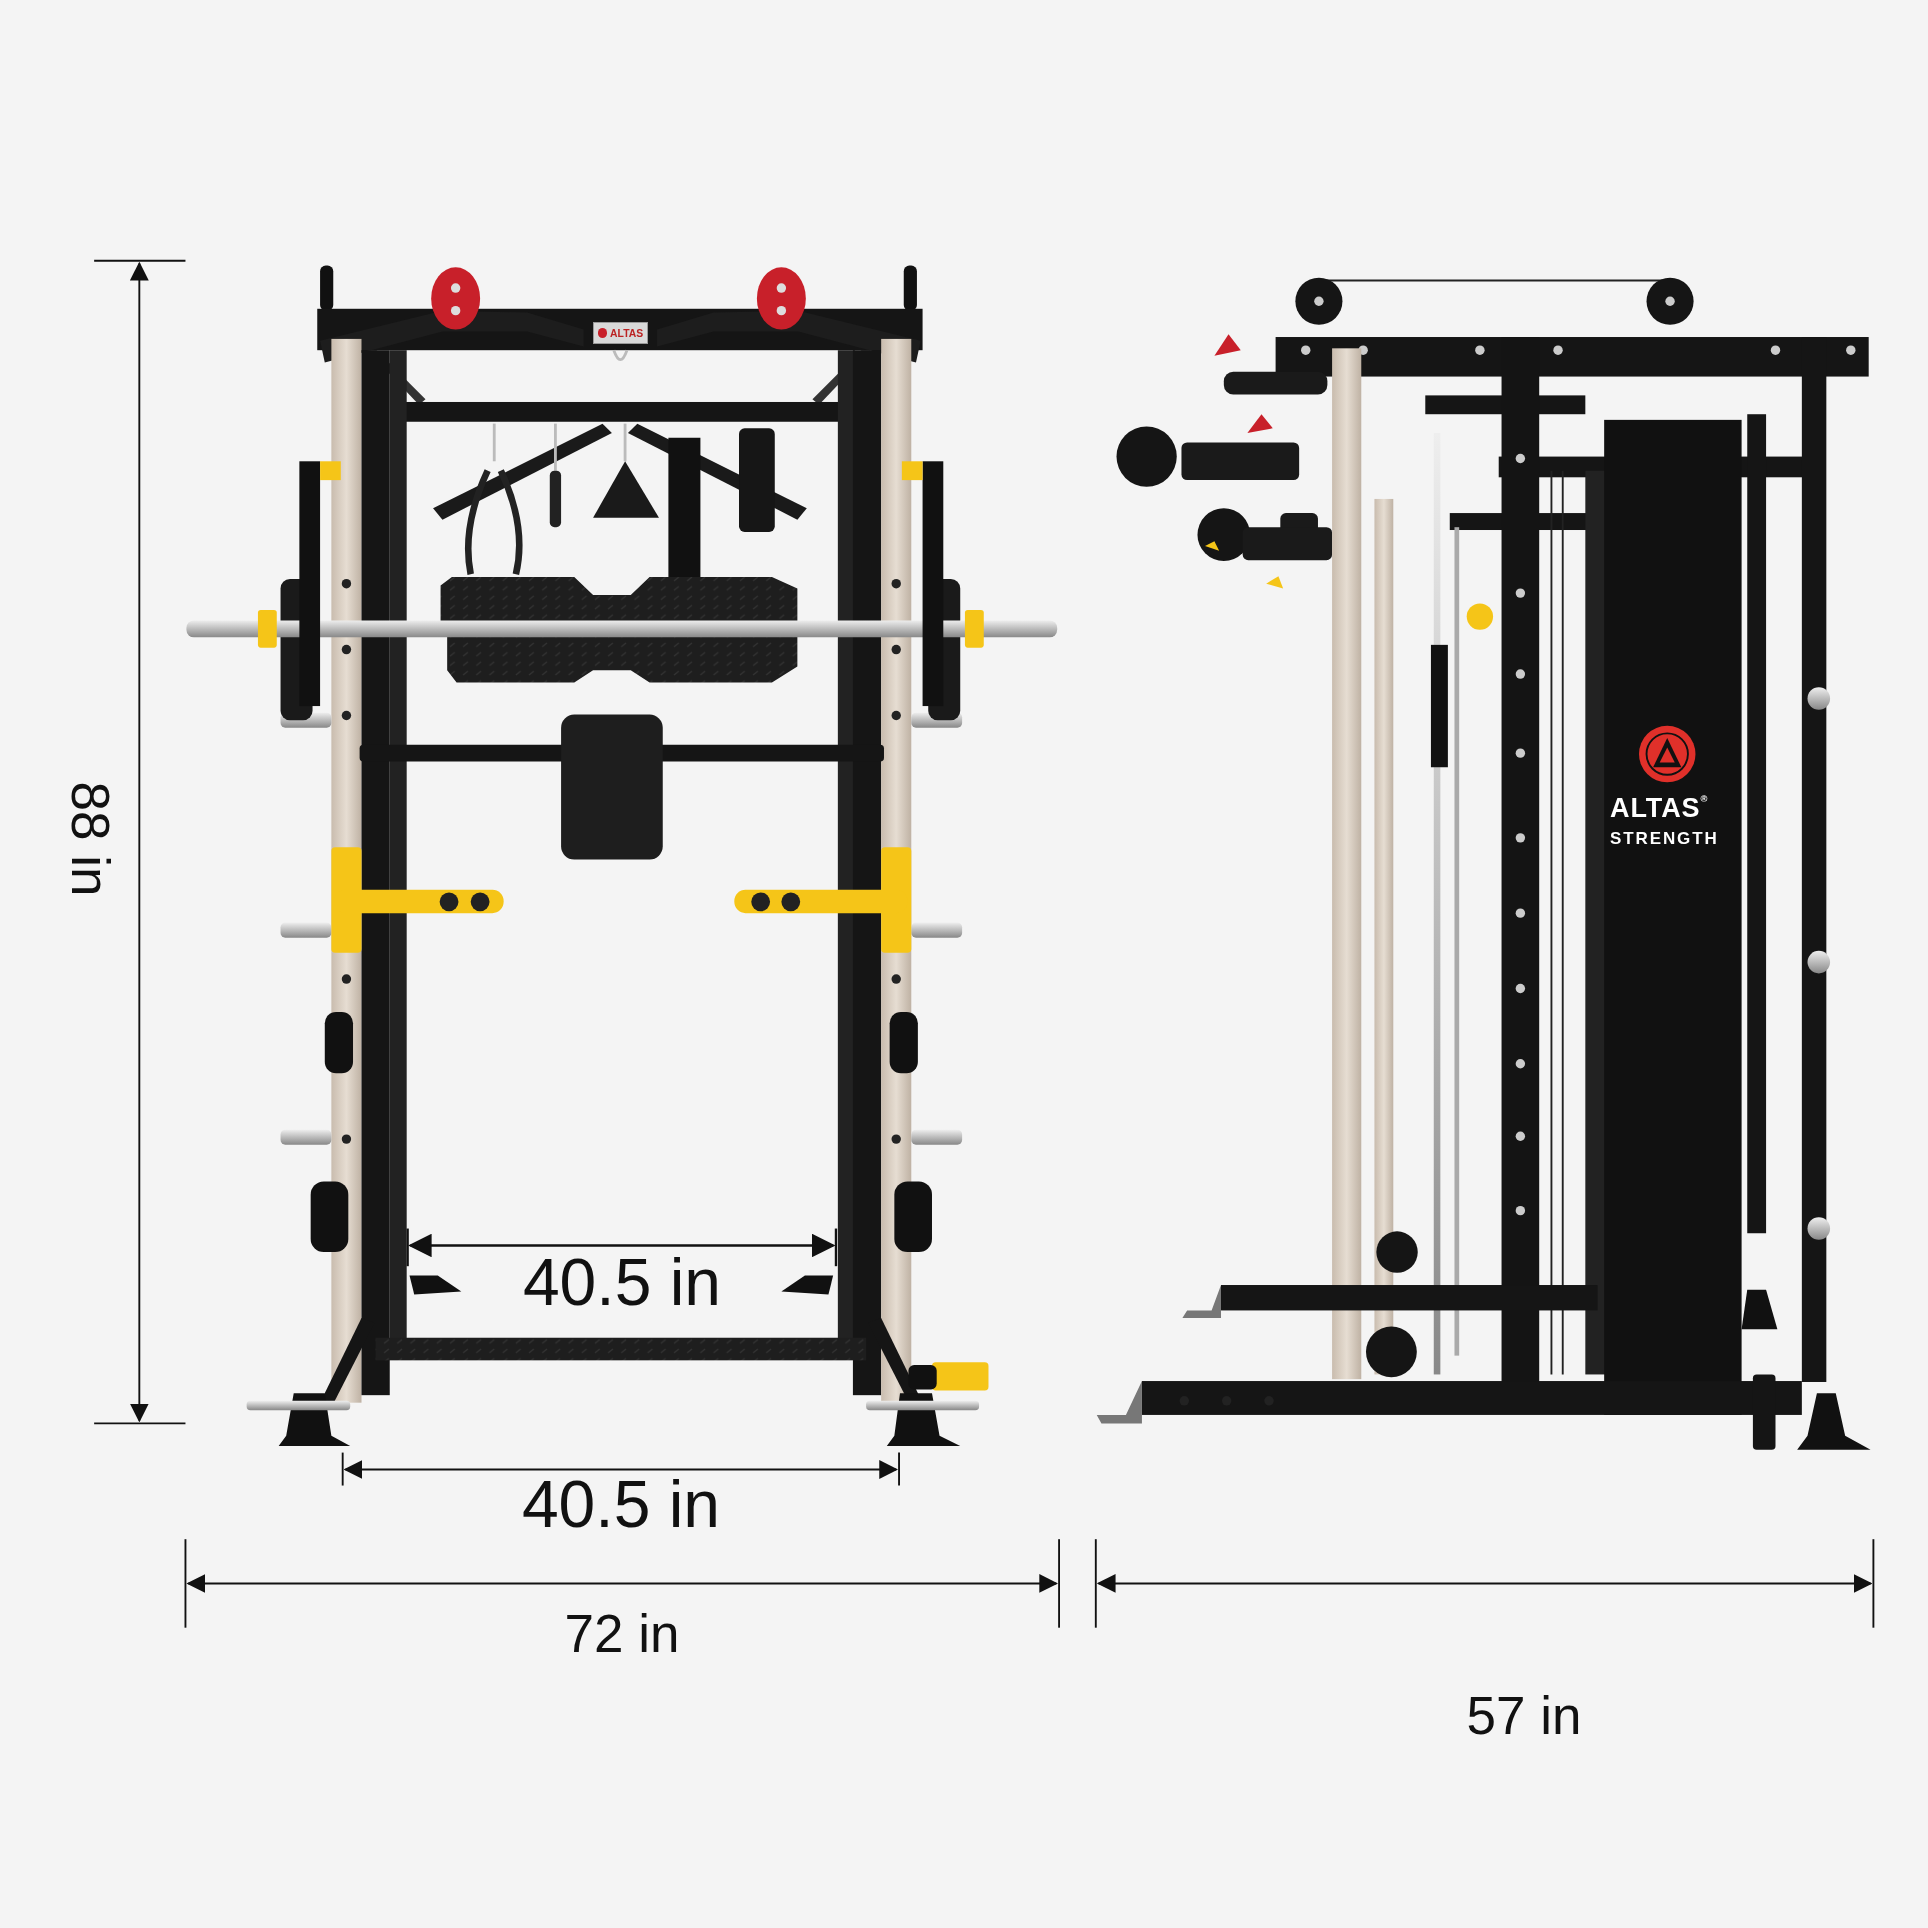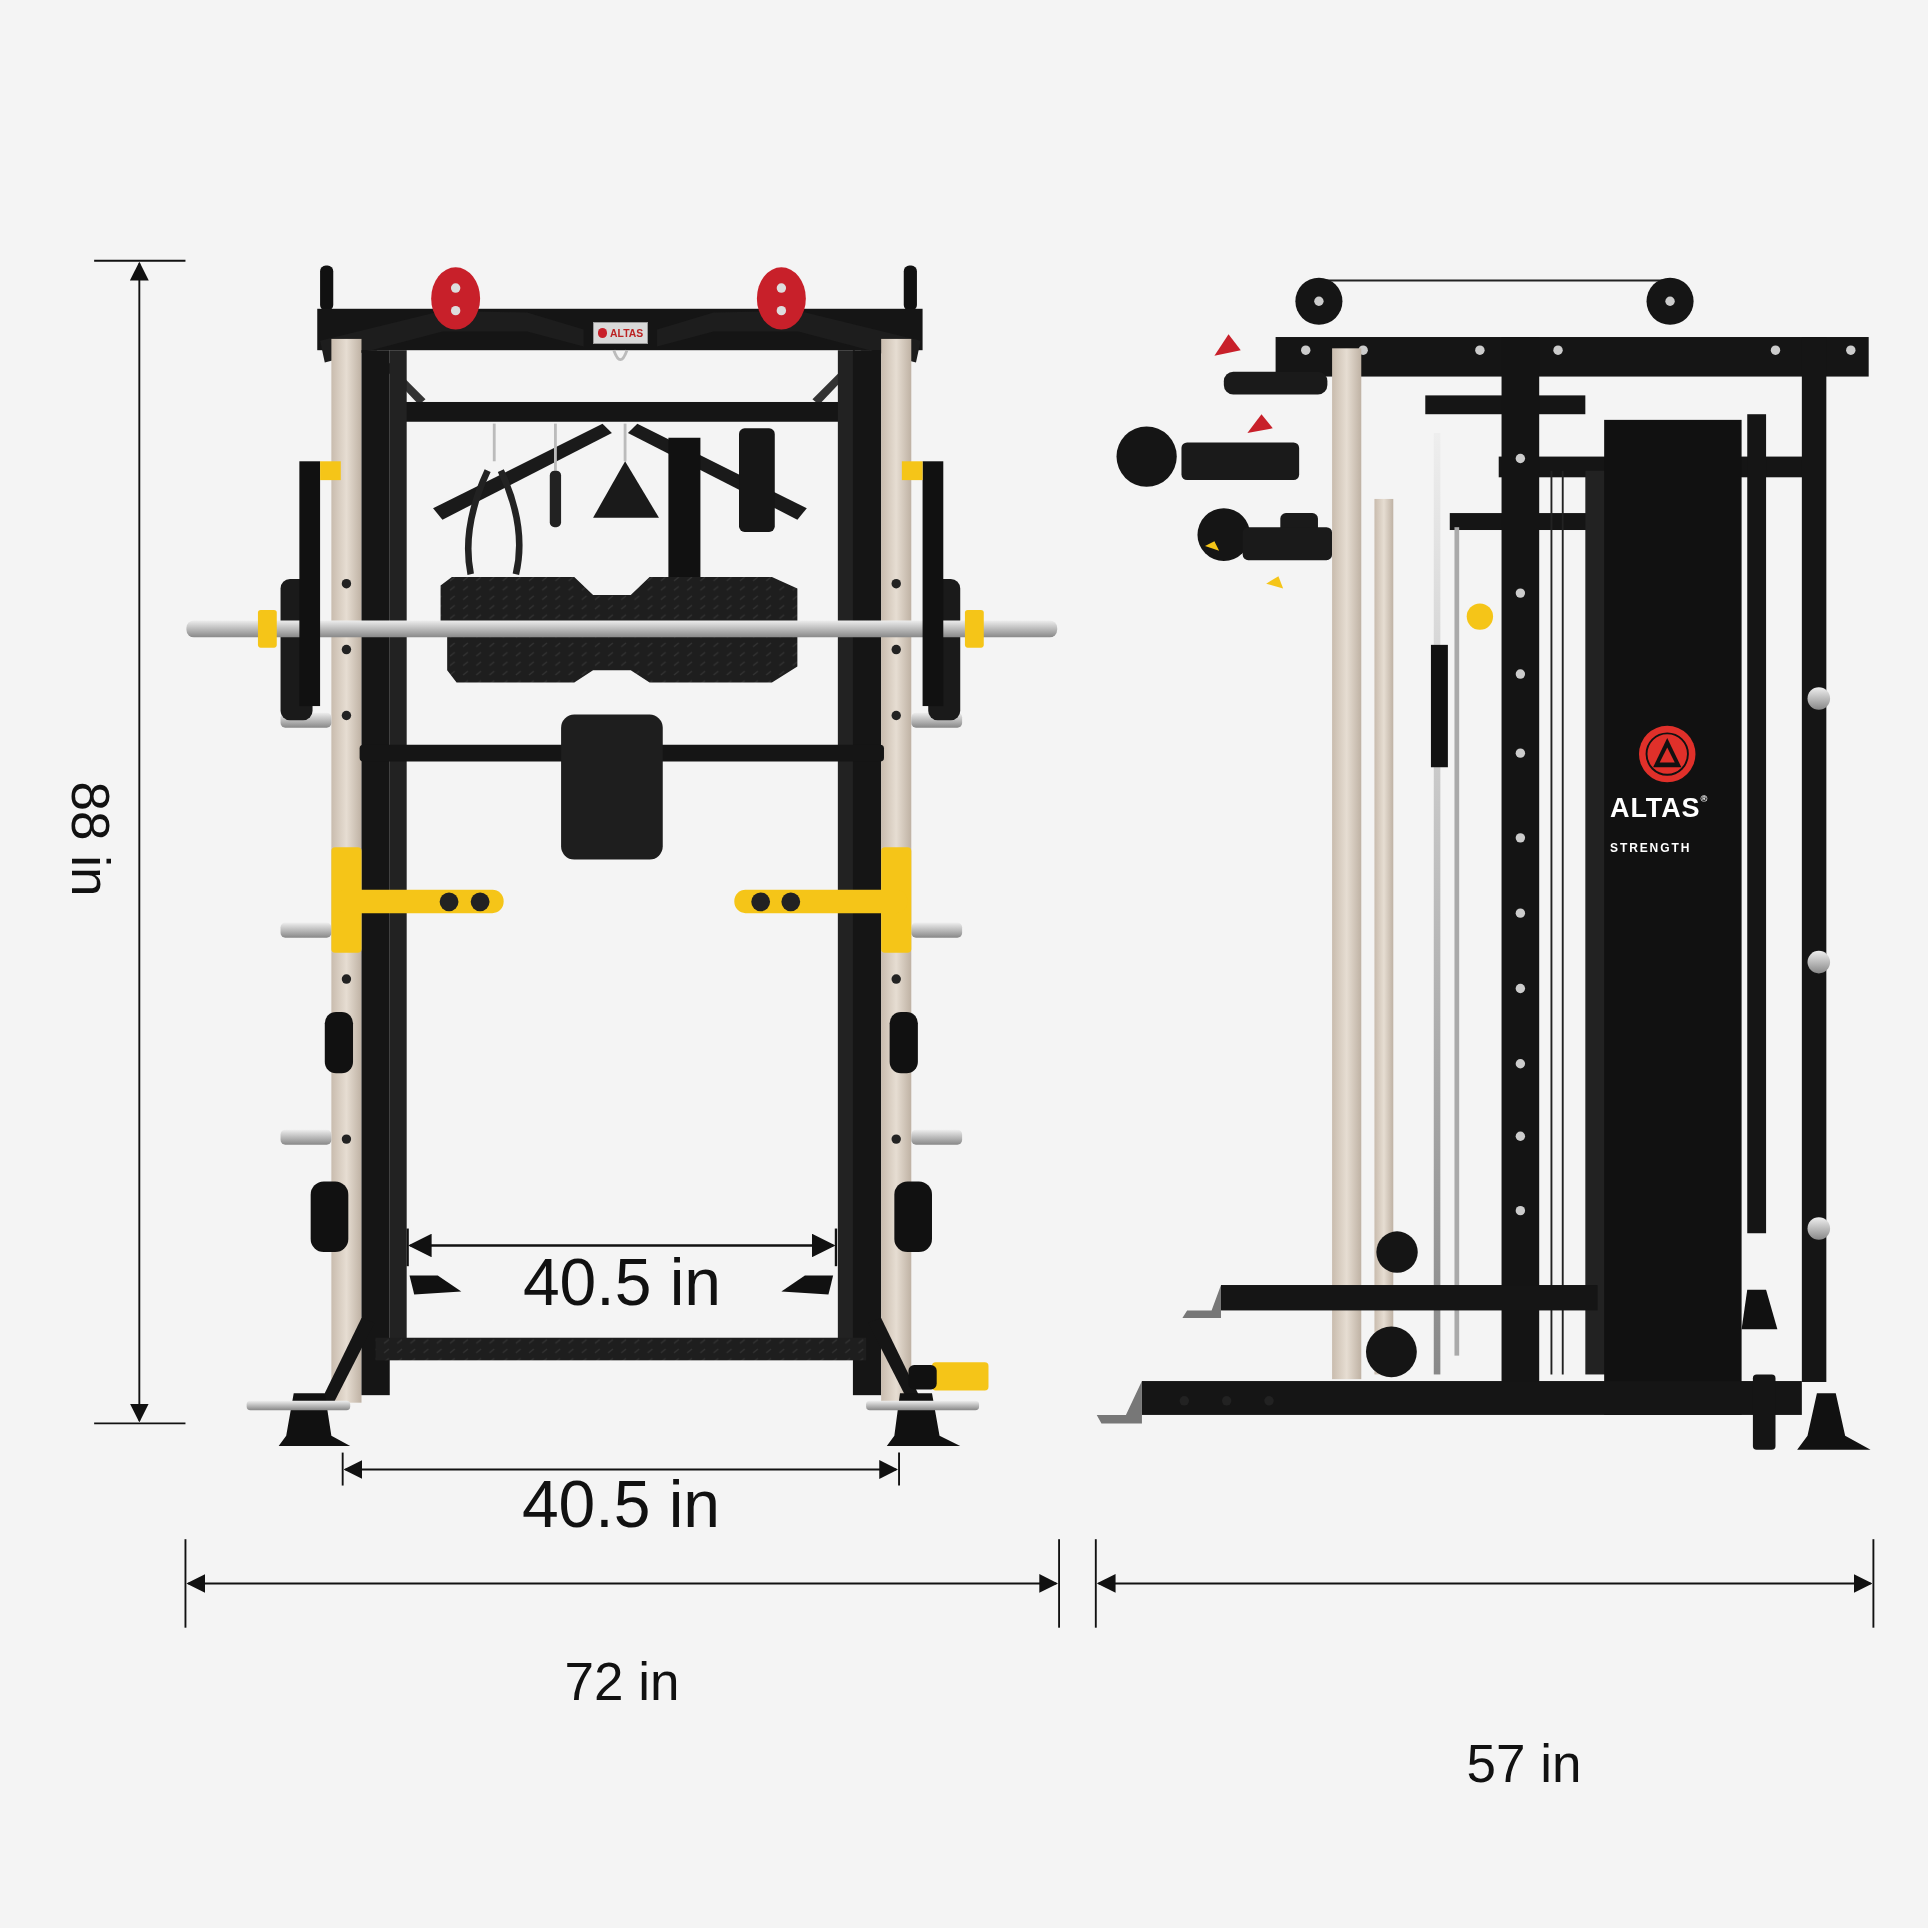--- a/index.html
+++ b/index.html
@@ -1,25 +1,25 @@
 <!DOCTYPE html>
 <html style="font-size:15px"><head>
 <meta charset="utf-8">
 <style>
   html, body { margin:0; padding:0; }
   body { width:1928px; height:1928px; background:#f4f4f4; position:relative; overflow:hidden;
          font-family:"Liberation Sans", "DejaVu Sans", sans-serif; color:#111; }
   .canvas { position:absolute; left:0; top:0; width:1928px; height:1928px; }
   .dim-label { position:absolute; font-size:66px; line-height:1; color:#111; white-space:nowrap;
                transform:translate(-50%,-50%); font-family:"Liberation Sans", sans-serif; }
-  .dim-label.big { font-size:53px;margin-top:48px; }
+  .dim-label.big { font-size:53px; }
   .dim-label.vert { transform:translate(-50%,-50%) rotate(90deg); font-size:53px; }
   .brand { position:absolute; text-align:left; color:#fff; font-family:"Liberation Sans", sans-serif; font-weight:bold; }
   .brand .name { font-size:27px; letter-spacing:0.9px; }
-  .brand .sub { font-size:12px; letter-spacing:1.9px; font-weight:bold; margin-top:17px; }
+  .brand .sub { font-size:17px; letter-spacing:1.9px; font-weight:bold; margin-top:5px; }
   .brand .reg { font-size:9.4px; vertical-align:top; }
   .badge { position:absolute; background:#d9d9d9; border:0.9px solid #999; font-size:10.4px; font-weight:bold; color:#b22;
            display:flex; align-items:center; justify-content:center; gap:2.8px; font-family:"Liberation Sans", sans-serif; }
 </style>
 </head>
 <body>
 
 <div class="canvas">
 
 <svg width="1928" height="1928" viewBox="0 0 2048 2048" xmlns="http://www.w3.org/2000/svg" style="position:absolute;left:0;top:0">

